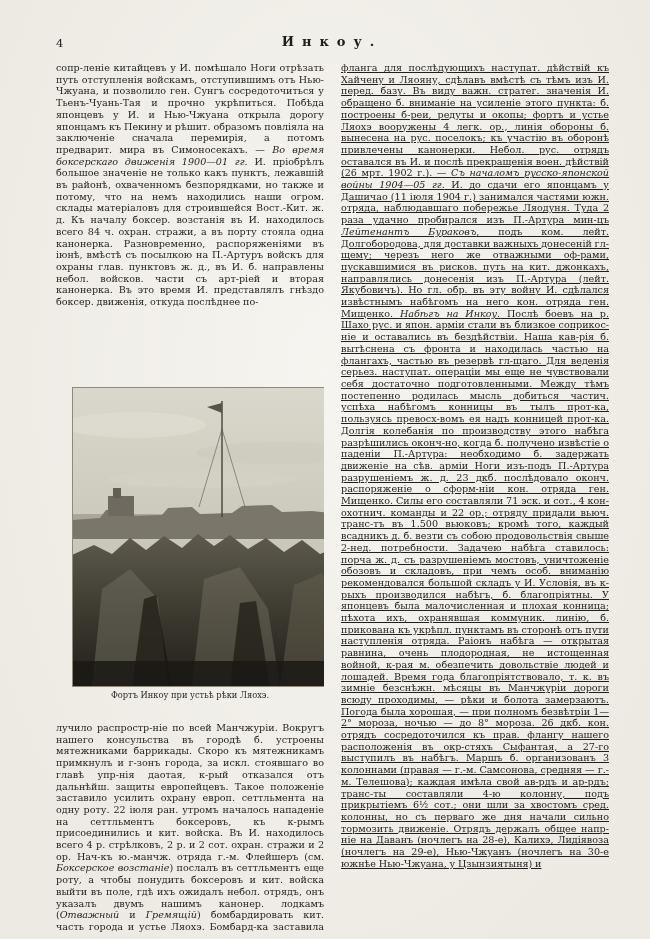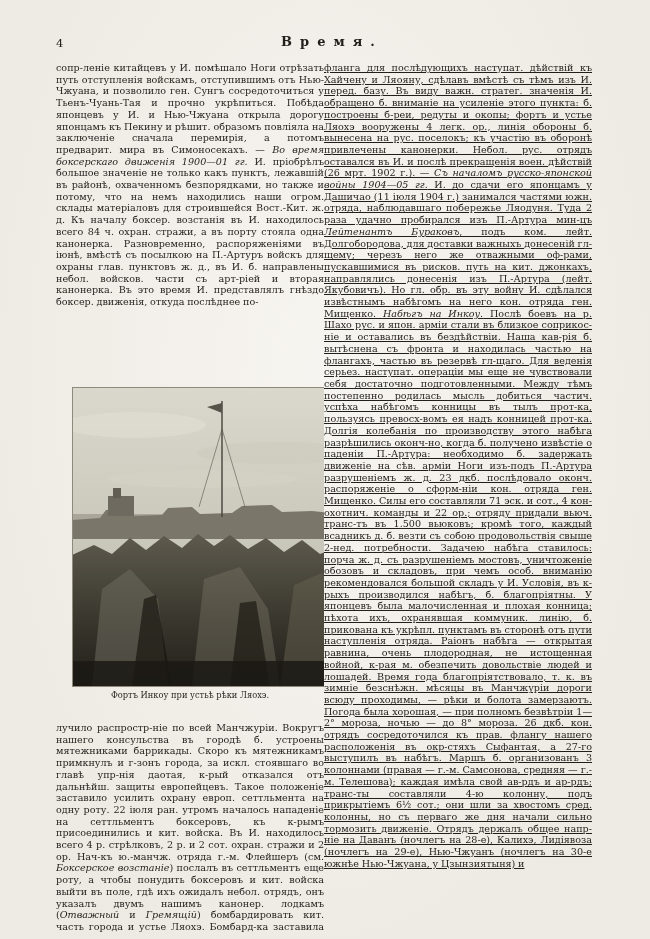--- a/index.html
+++ b/index.html
@@ -39,20 +39,21 @@
     text-align: center;
     font-size: 13px;
     font-weight: bold;
     letter-spacing: 8px;
   }
   .columns {
     position: absolute;
     top: 62px;
     left: 56px;
     display: flex;
+    gap: 17px;
   }
   .col {
     width: 268px;
     height: 870px;
     overflow: hidden;
   }
   .body-text {
     margin: 0;
     text-align: justify;
     font-size: 9.6px;
@@ -80,21 +81,21 @@
     color: #2a2823;
   }
 </style>
 </head>
 <body>
 
 <div class="page">
 
   <div class="header">
     <span class="page-number">4</span>
-    <span class="page-title">Время.</span>
+    <span class="page-title">Инкоу.</span>
   </div>
 
   <div class="columns">
 
     <div class="col">
       <p class="body-text left-top">
         <span>сопр-леніе китайцевъ у И. помѣшало Ноги отрѣзать путь отступленія войскамъ, отступившимъ отъ Нью-Чжуана, и позволило ген. Сунгъ сосредоточиться у Тьенъ-Чуань-Тая и прочно укрѣпиться. Побѣда японцевъ у И. и Нью-Чжуана открыла дорогу японцамъ къ Пекину и рѣшит. образомъ повліяла на заключеніе сначала перемирія, а потомъ предварит. мира въ Симоносекахъ. — </span><span class="italic">Во время боксерскаго движенія 1900—01 гг.</span><span> И. пріобрѣлъ большое значеніе не только какъ пунктъ, лежавшій въ районѣ, охваченномъ безпорядками, но также и потому, что на немъ находились наши огром. склады матеріаловъ для строившейся Вост.-Кит. ж. д. Къ началу боксер. возстанія въ И. находилось всего 84 ч. охран. стражи, а въ порту стояла одна канонерка. Разновременно, распоряженіями въ іюнѣ, вмѣстѣ съ посылкою на П.-Артуръ войскъ для охраны глав. пунктовъ ж. д., въ И. б. направлены небол. войсков. части съ арт-ріей и вторая канонерка. Въ это время И. представлялъ гнѣздо боксер. движенія, откуда послѣднее по-</span>
       </p>
 
       <figure>

